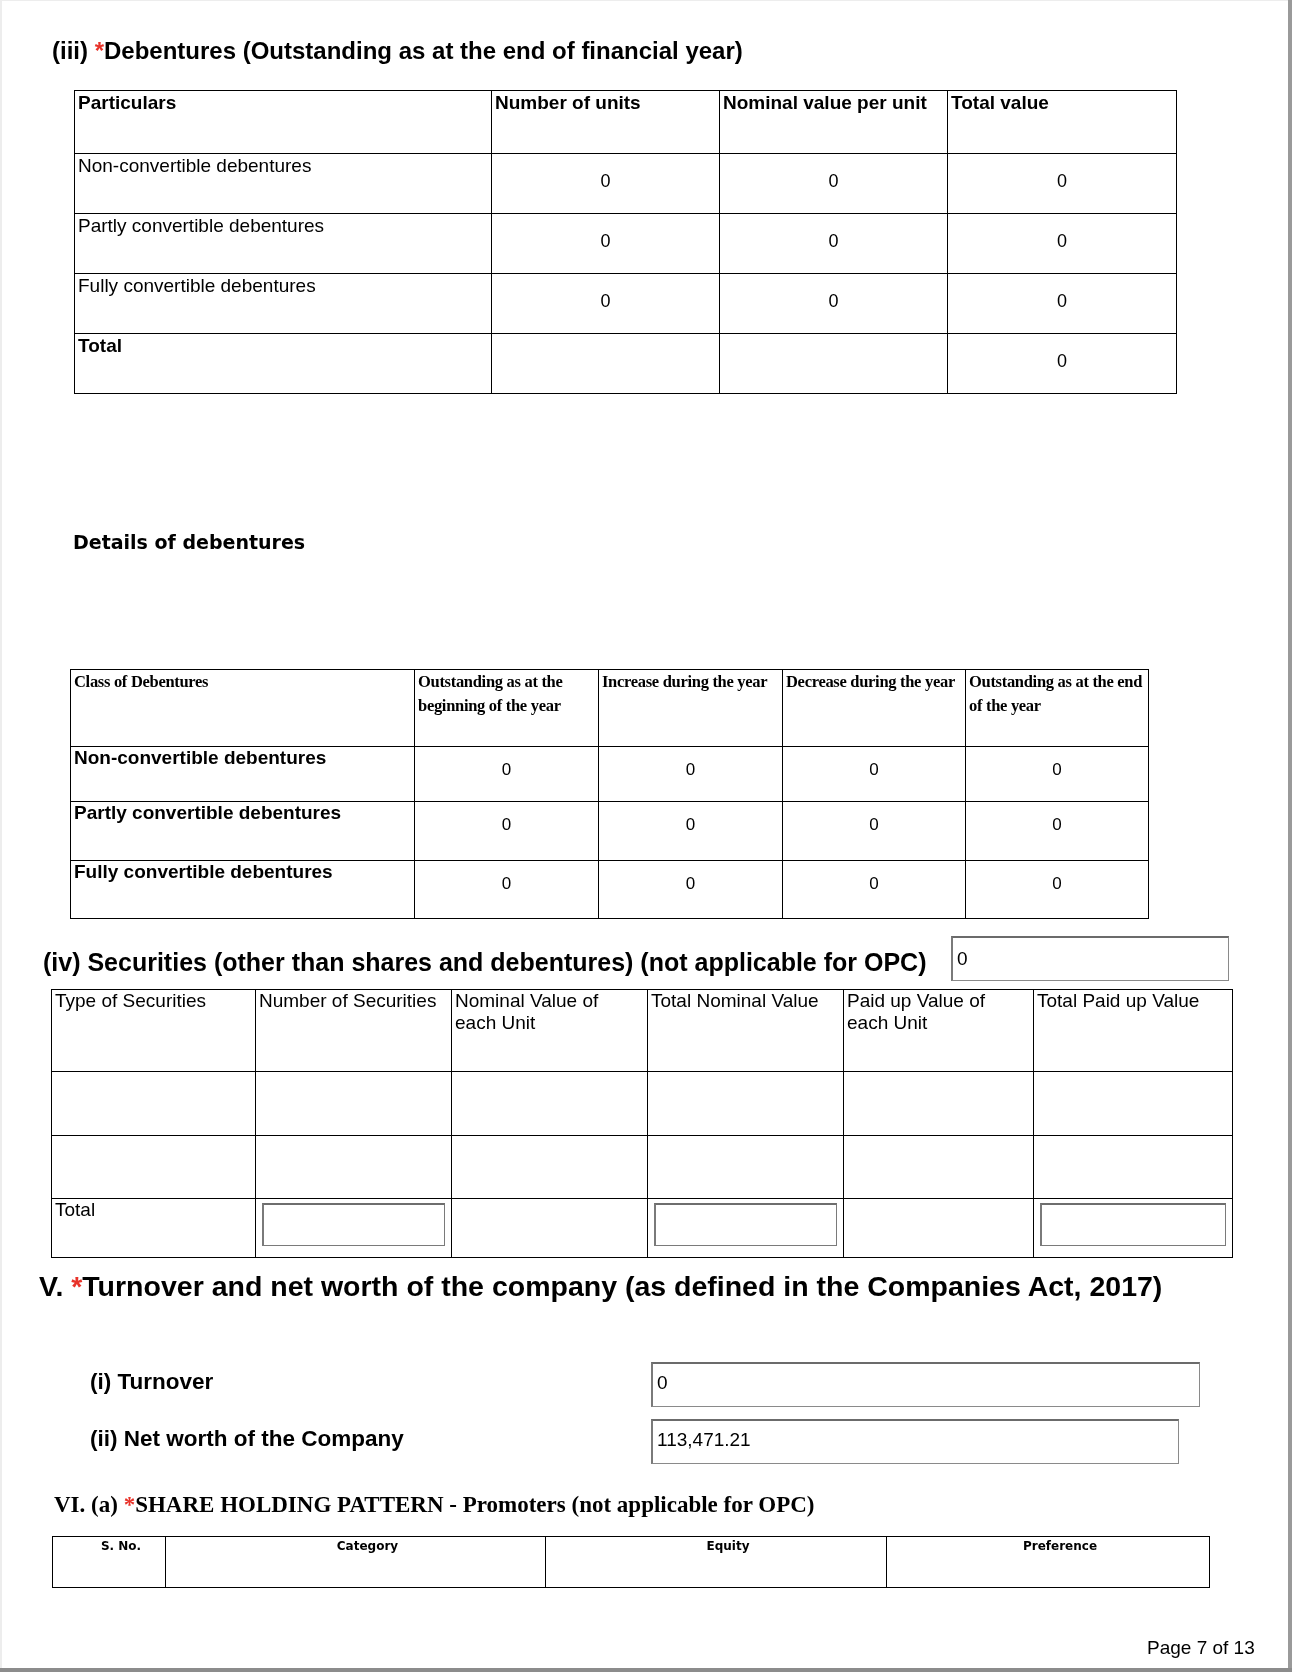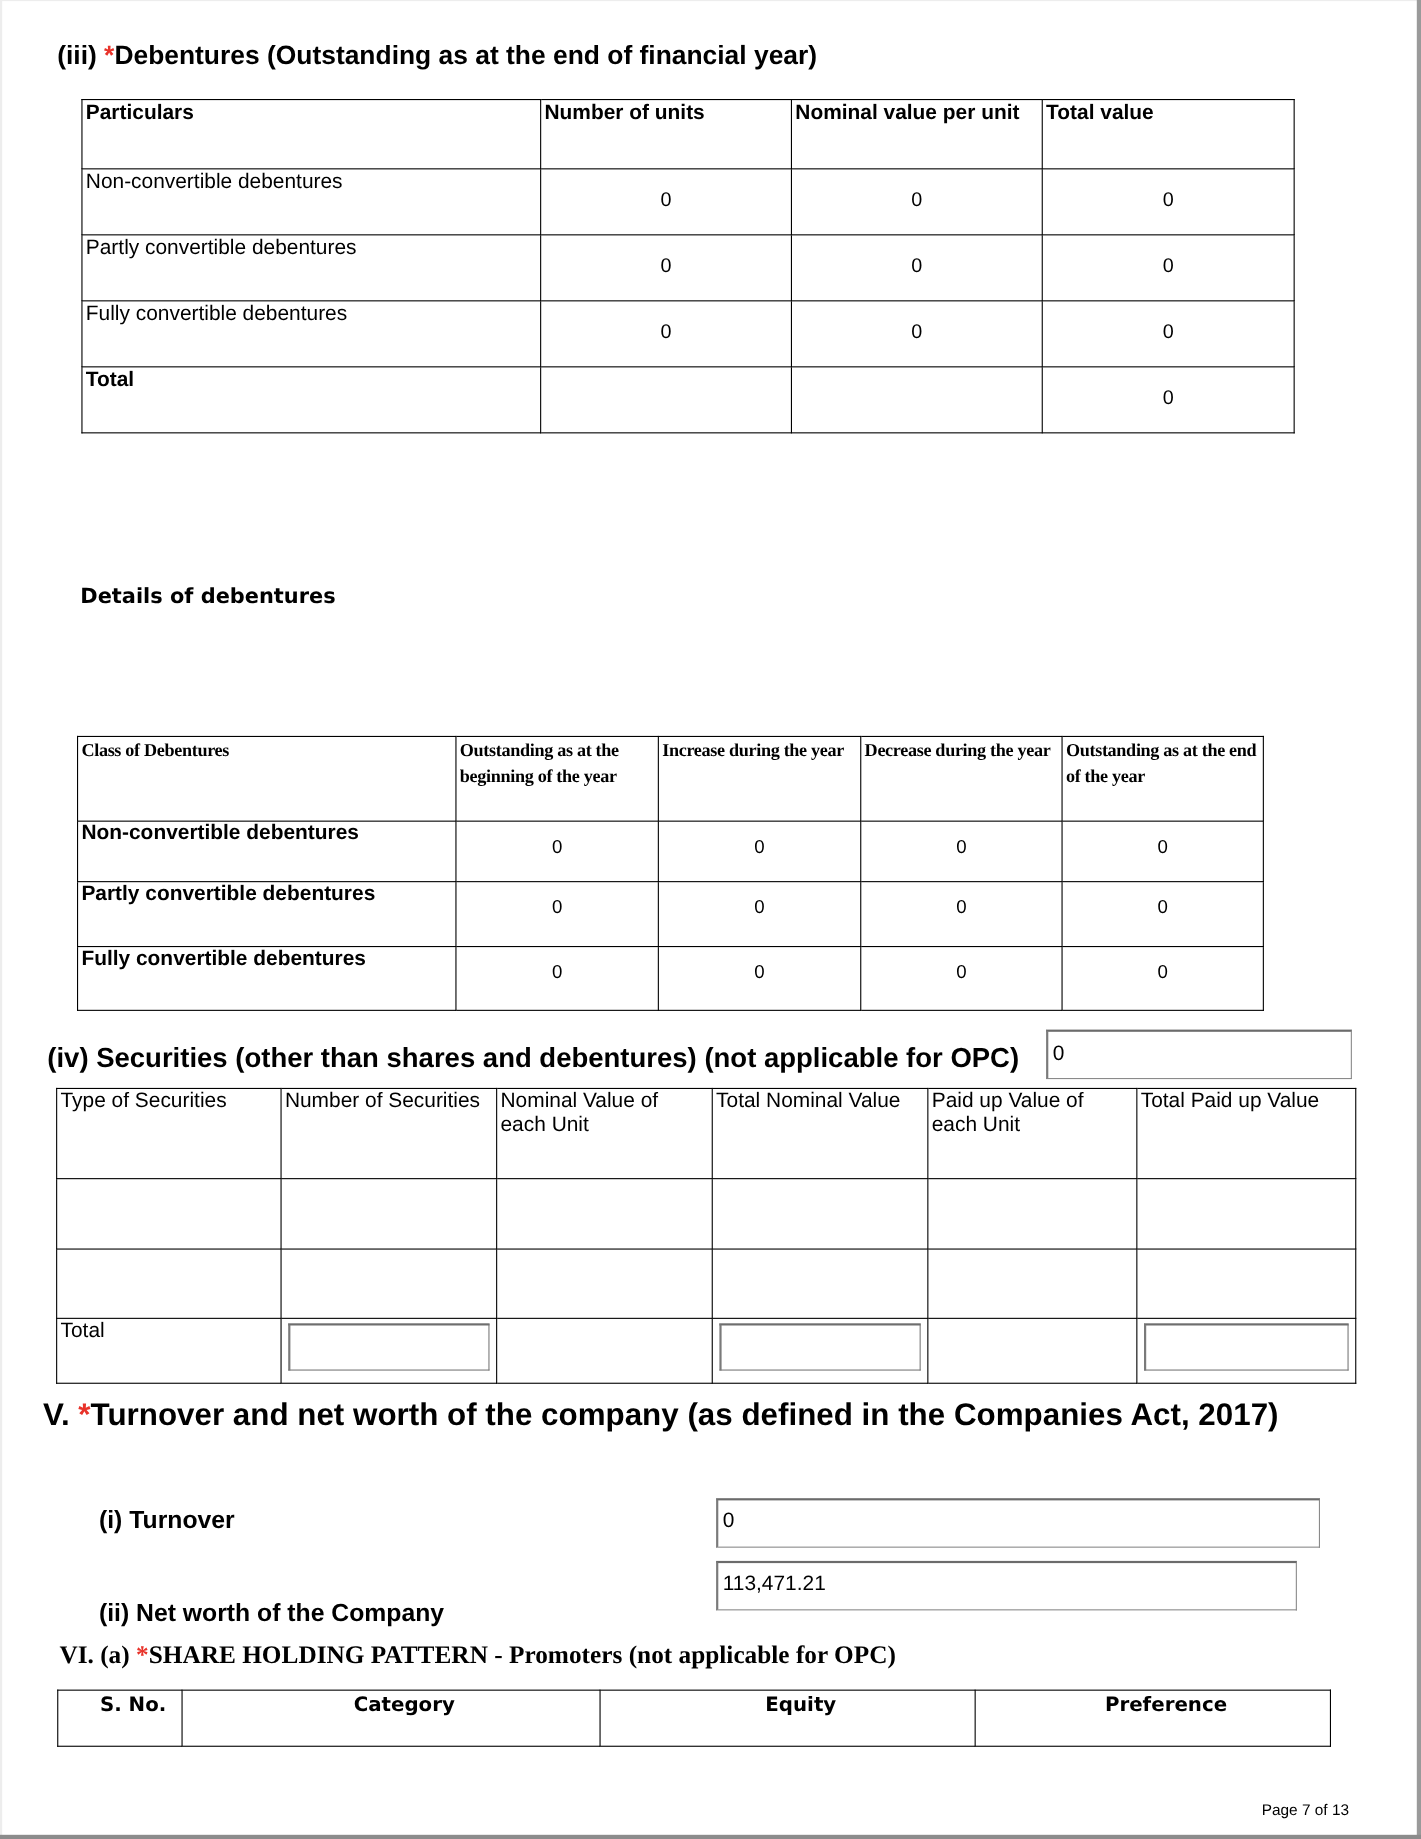--- a/index.html
+++ b/index.html
@@ -37,21 +37,21 @@
   
   #t3 td { font-size:19px; }
   #t3 .hdr { line-height:22px; padding:0 3px; }
   #t3 .inbox {
     display:block; margin:4px 6px; height:40px;
     border:1px solid #7a7a7a; border-top:2px solid #6e6e6e; border-left:2px solid #7a7a7a;
     background:#fff;
   }
 
   
-  #t4 td { font-family:"DejaVu Sans", sans-serif; font-weight:bold; font-size:18px; text-align:center; vertical-align:top; padding-top:2px;padding-left:24px; }
+  #t4 td { font-family:"DejaVu Sans", sans-serif; font-weight:bold; font-size:12px; text-align:center; vertical-align:top; padding-top:2px;padding-left:24px; }
 
   .field {
     position:absolute; background:#fff;
     border:1px solid #8a8a8a; border-top:2px solid #6b6b6b; border-left:2px solid #7a7a7a;
     box-sizing:border-box; font-size:19px; padding:8px 4px 0 4px; line-height:22px;
   }
 </style>
 </head>
 <body>
 
@@ -201,21 +201,21 @@
 </tbody>
   </table>
 
 <div class="abs h-arial" style="left:39px; top:1270px; font-size:28.5px;">
   <span>V. </span><span class="req">*</span><span>Turnover and net worth of the company (as defined in the Companies Act, 2017)</span>
 </div>
 
 <div class="abs h-arial" style="left:90px; top:1369px; font-size:22.5px;">(i) Turnover</div>
 <div class="field" style="left:651px; top:1362px; width:549px; height:45px;">0</div>
 
-<div class="abs h-arial" style="left:90px; top:1426px; font-size:22.5px;margin-top:28px;">(ii) Net worth of the Company</div>
+<div class="abs h-arial" style="left:90px; top:1426px; font-size:22.5px;">(ii) Net worth of the Company</div>
 <div class="field" style="left:651px; top:1419px; width:528px; height:45px;">113,471.21</div>
 
 <div class="abs h-serif" style="left:54px; top:1479px; font-size:23px;">
   <span>VI. (a) </span><span class="req">*</span><span>SHARE HOLDING PATTERN - Promoters (not applicable for OPC)</span>
 </div>
 
 <table id="t4" style="left:52px; top:1536px; width:1157px;">
   <colgroup>
       <col style="width:113px">
       <col style="width:380px">
@@ -225,13 +225,13 @@
   <tbody>
       <tr style="height:51px">
     <td>S. No.</td>
     <td>Category</td>
     <td>Equity</td>
     <td>Preference</td>
   </tr>
 </tbody>
   </table>
 
-<div class="abs" style="left:1147px; top:1637px; font-size:14px;">Page 7 of 13</div>
+<div class="abs" style="left:1147px; top:1637px; font-size:19px;">Page 7 of 13</div>
 
 </body></html>

